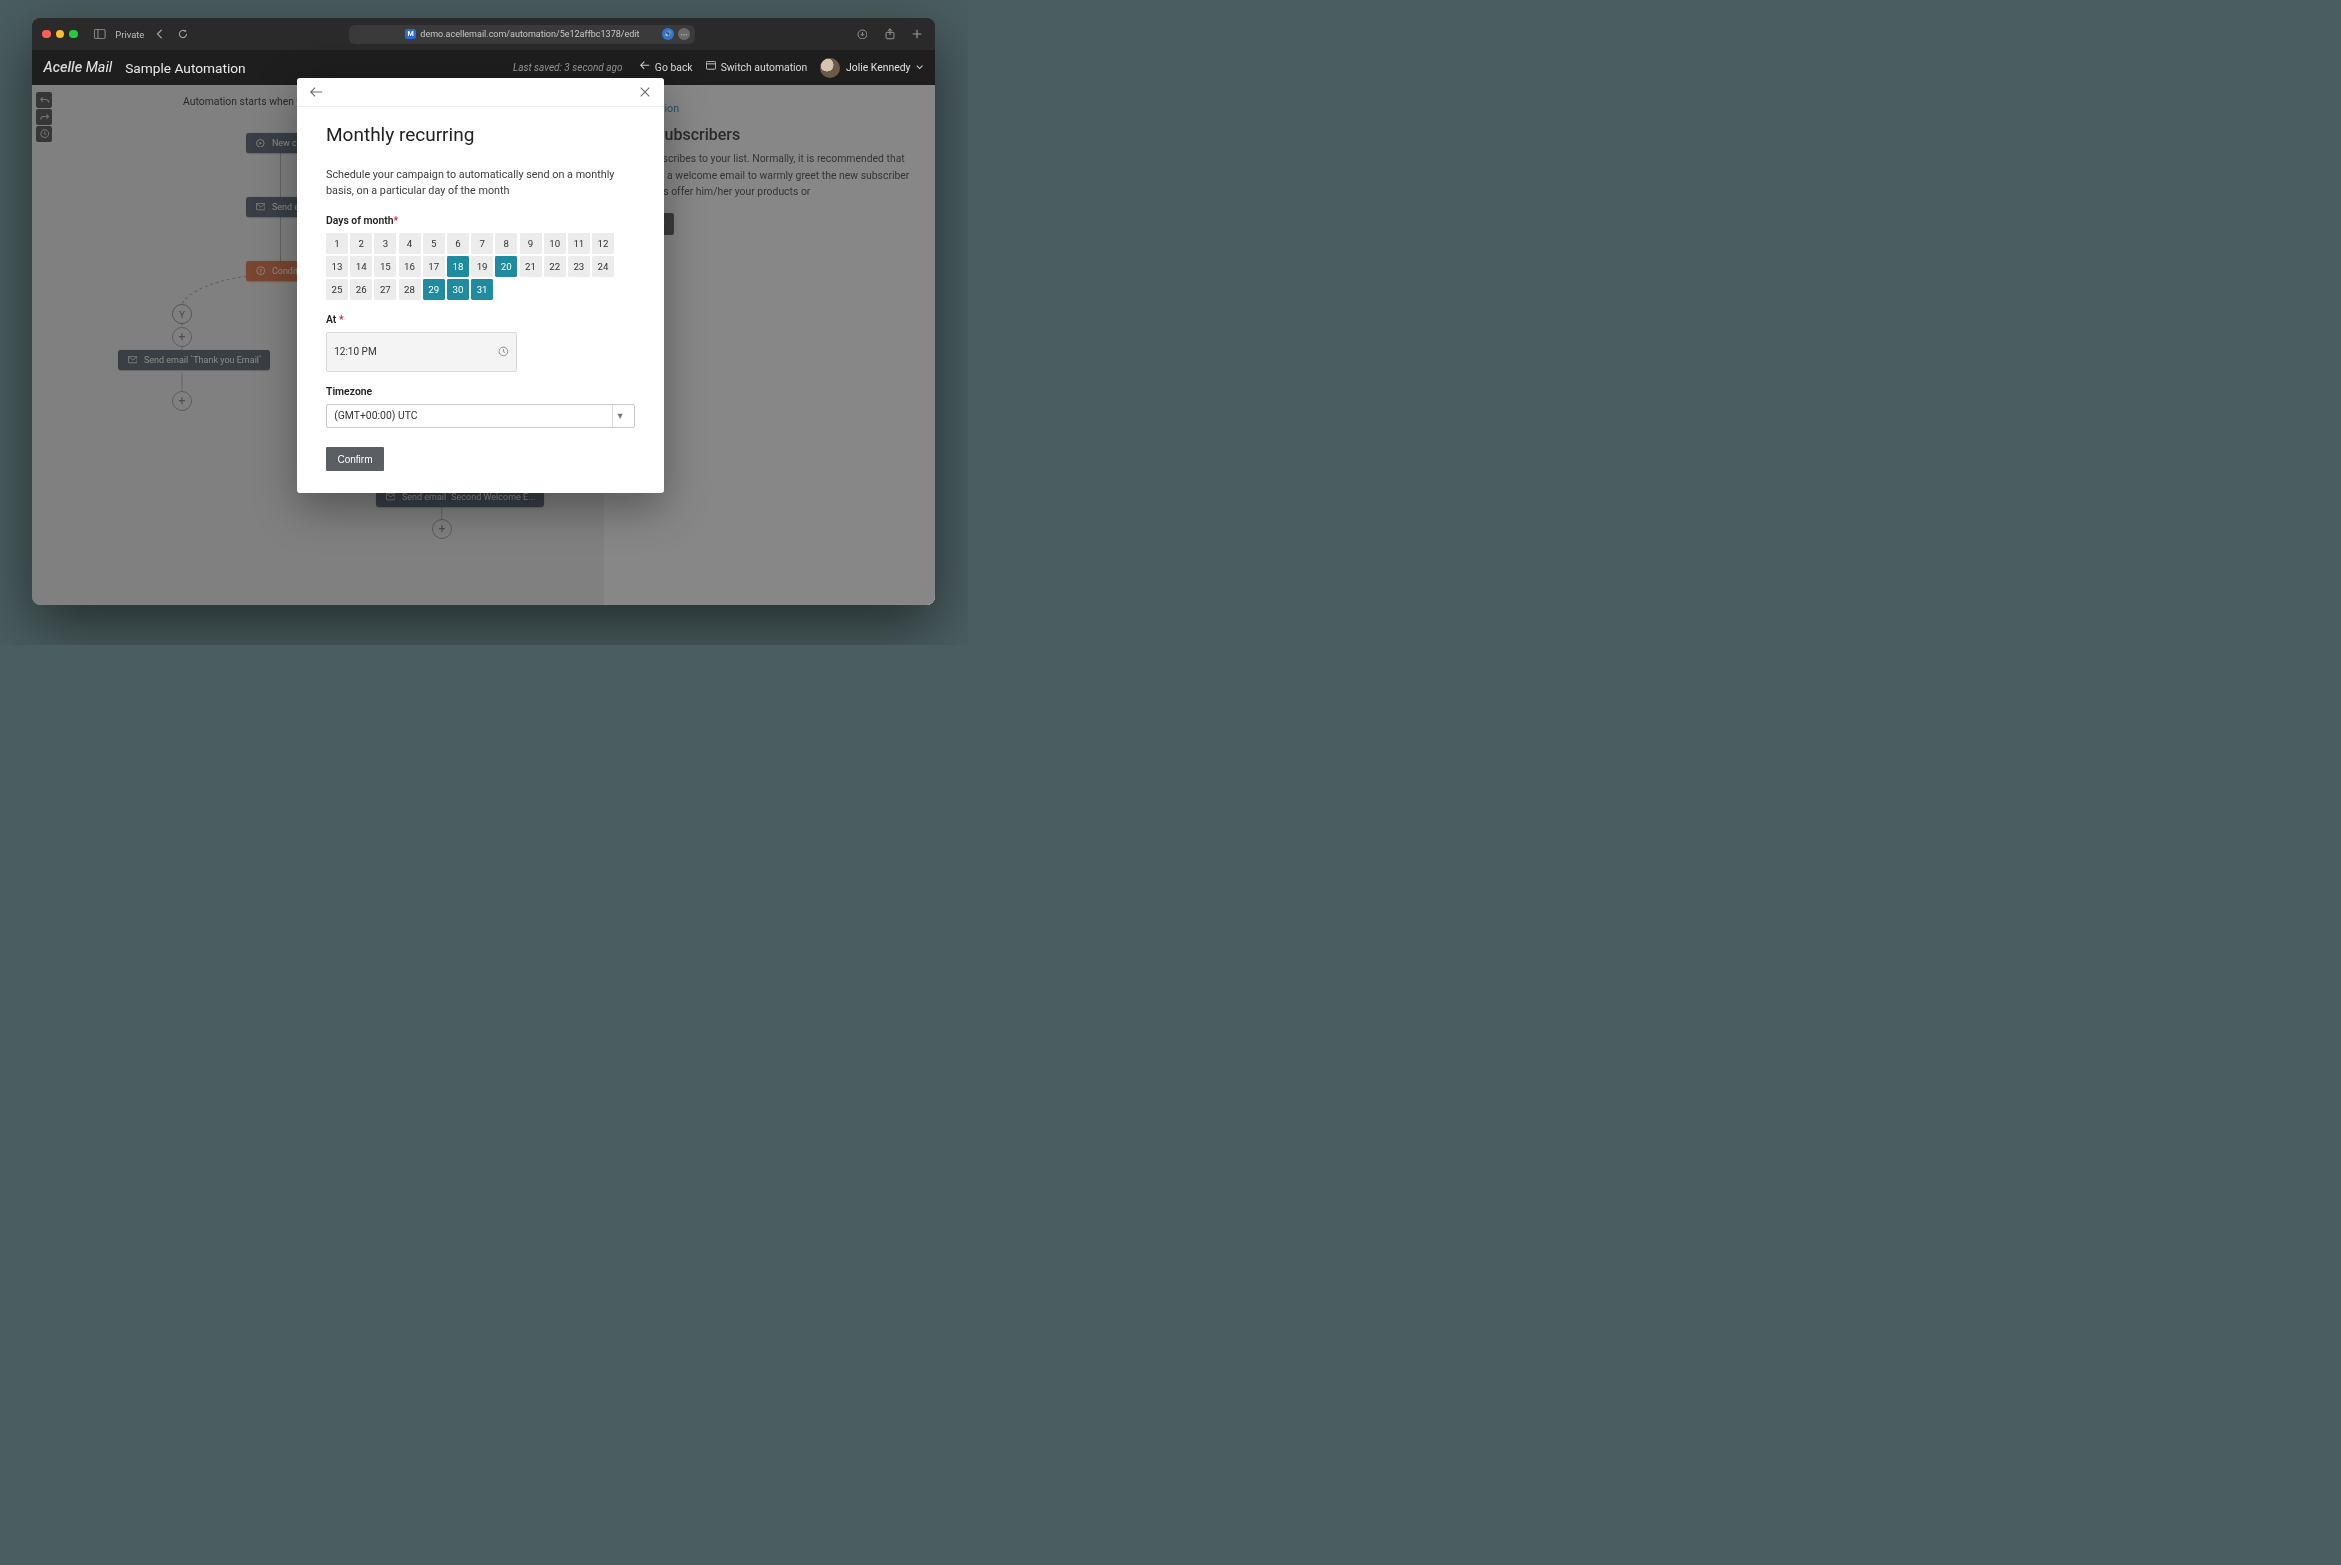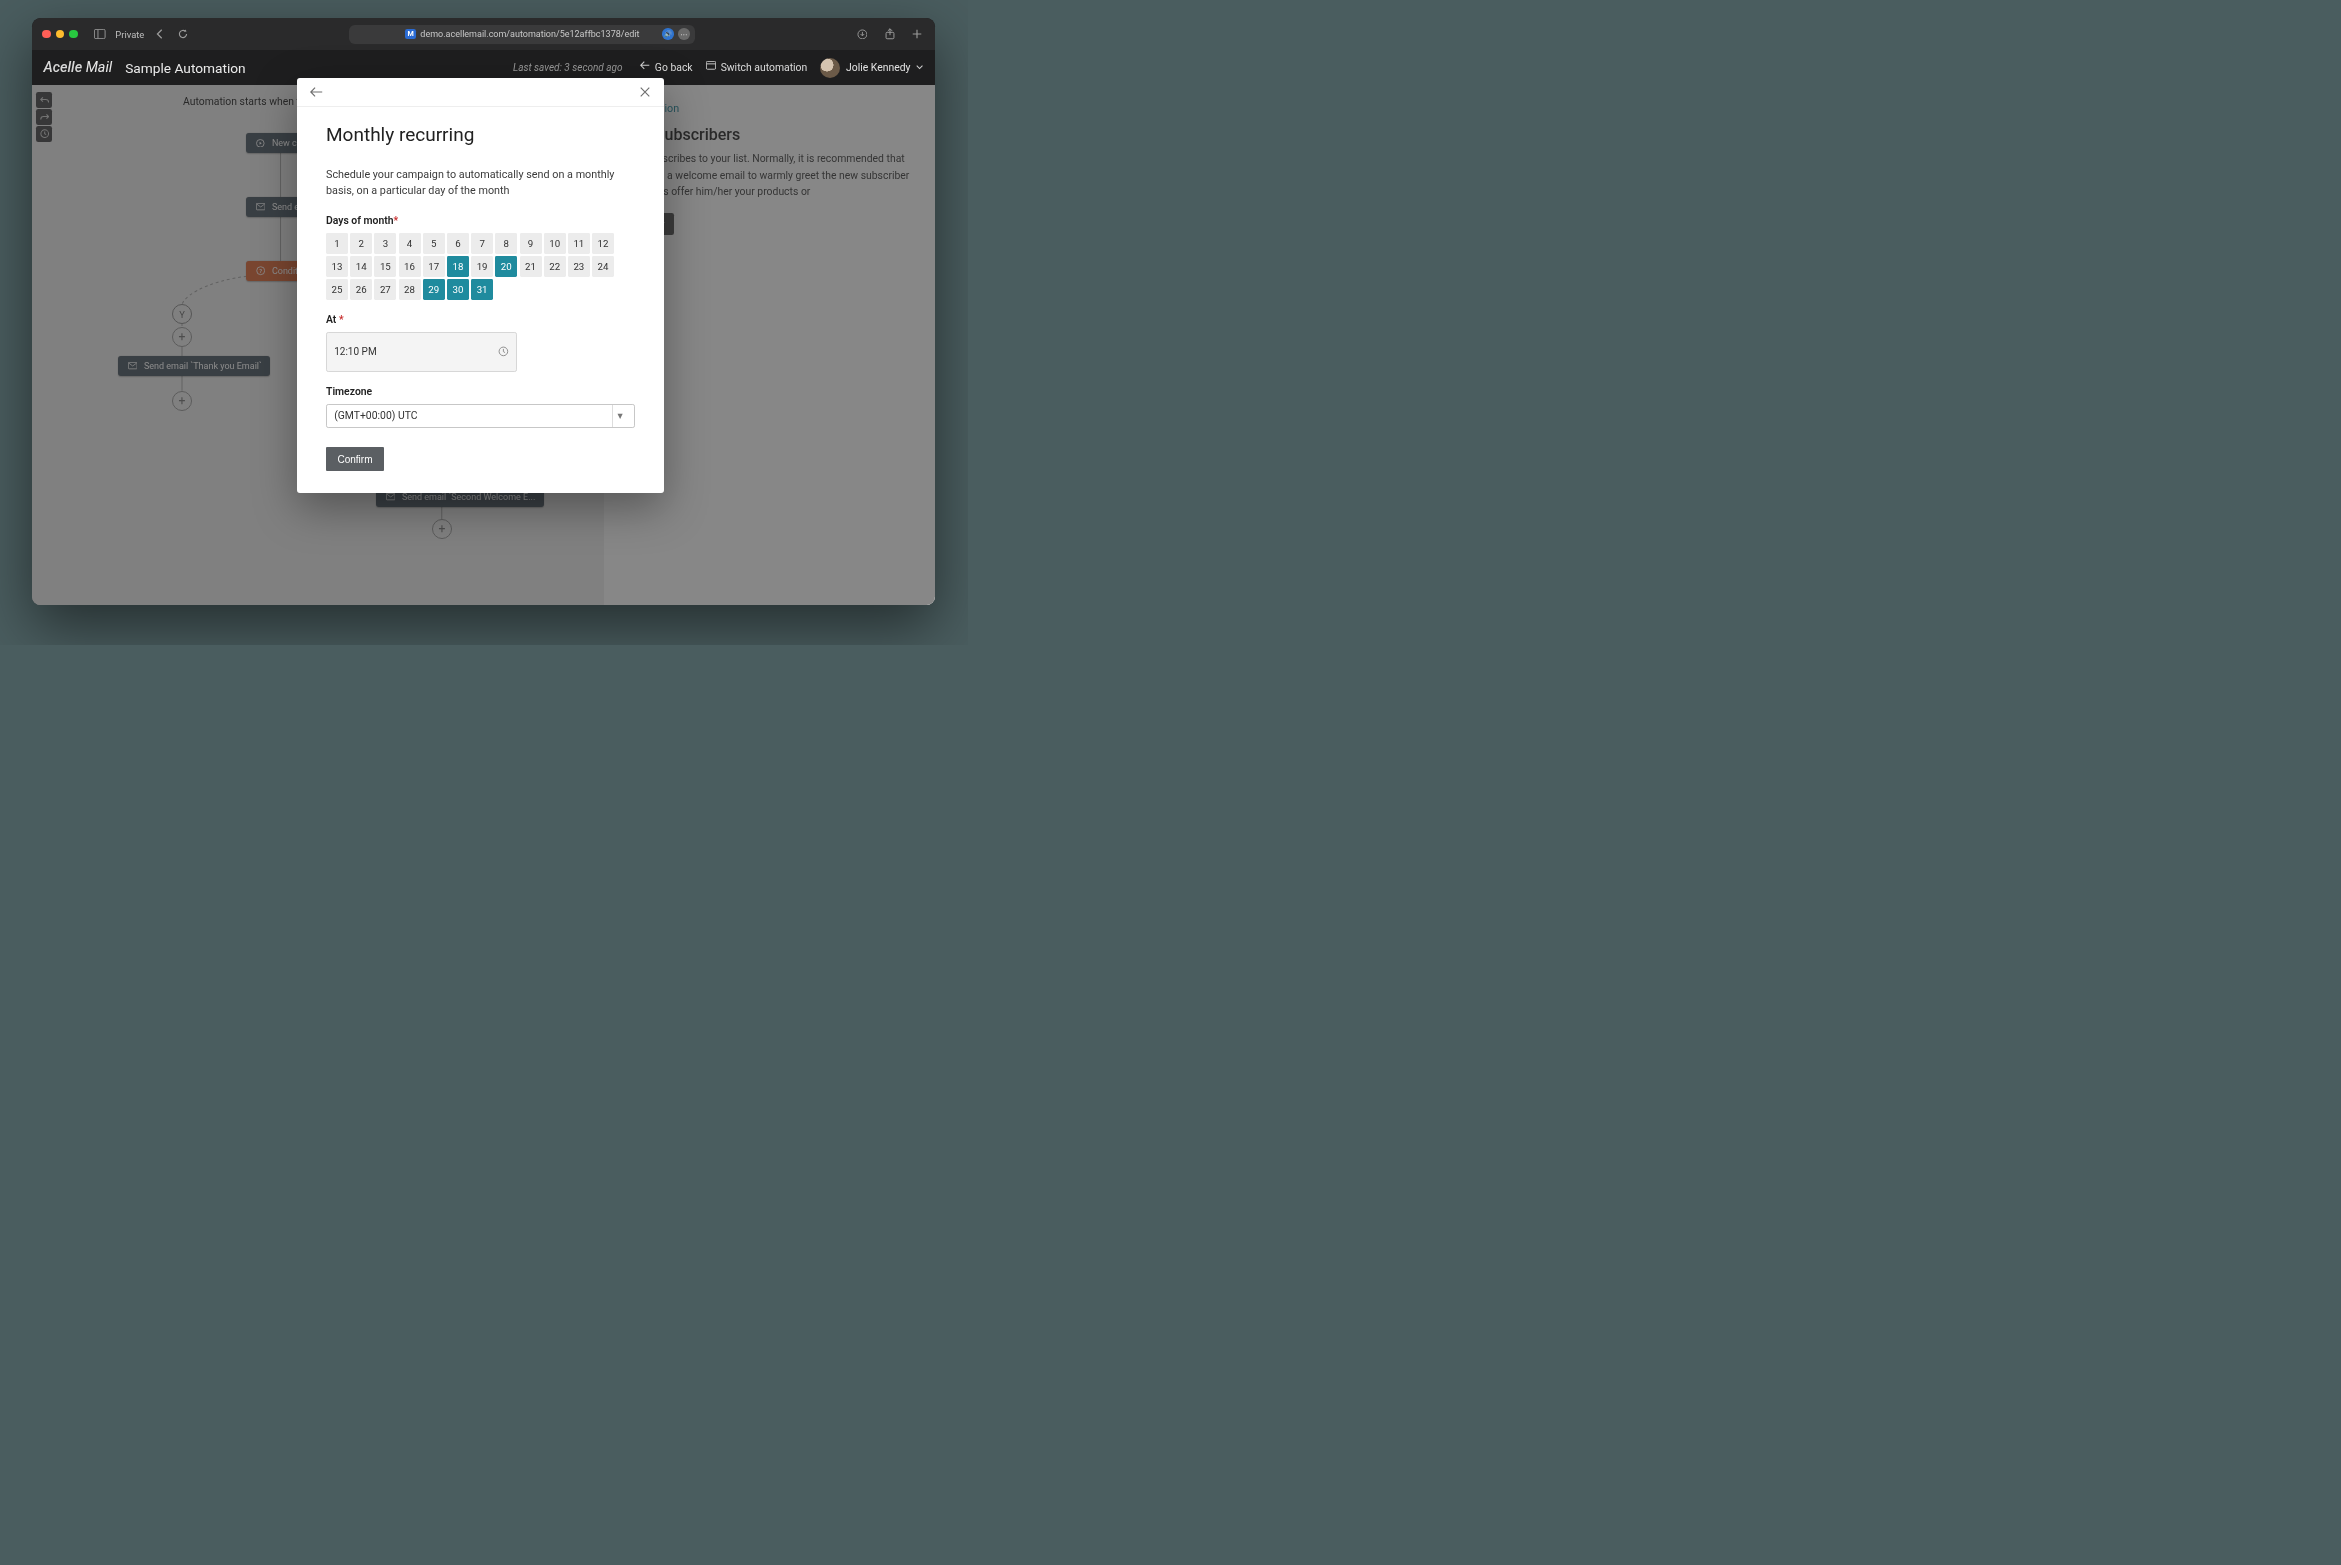--- a/index.html
+++ b/index.html
@@ -270,21 +270,21 @@
             </svg>
           </span>
         <span>Condition:</span>
       </div>
 
       <div class="circle-node" style="left:140px;top:219px;">
           <span>Y</span>
         </div>
       <div class="plus-node" style="left:140px;top:242px;">+</div>
 
-      <div class="node n-gray" style="left:86px;top:271px;">
+      <div class="node n-gray" style="left:86px;top:265px;">
         <span class="nico">
             <svg width="9.4" height="7.2" viewBox="0 0 13 10">
               <rect x="0.5" y="0.5" width="12" height="9" rx="1" fill="none" stroke="#fff" stroke-width="1.1"></rect>
               <path d="M1 1.5 6.5 5.5 12 1.5" fill="none" stroke="#fff" stroke-width="1.1"></path>
             </svg>
           </span>
         <span>Send email `Thank you Email`</span>
       </div>
       <div class="plus-node" style="left:140px;top:306px;">+</div>
 

